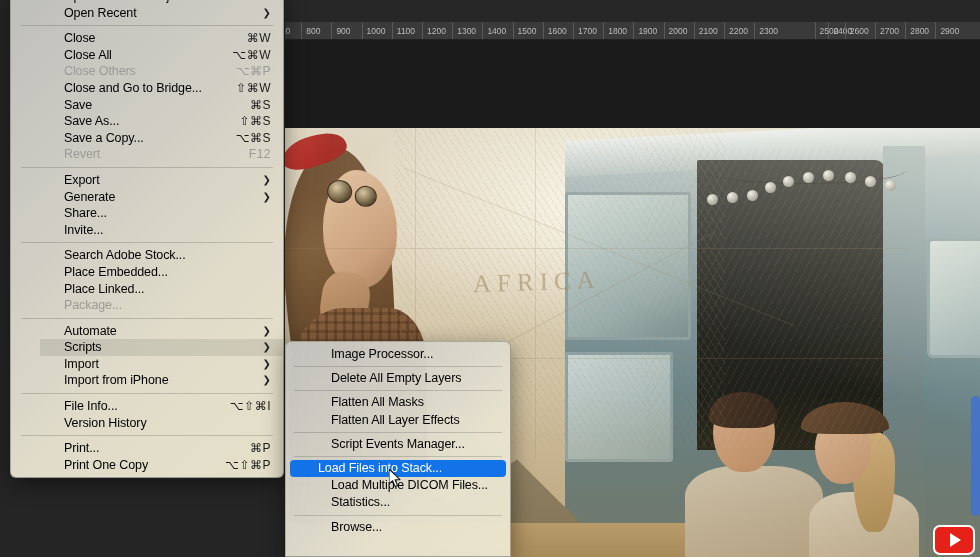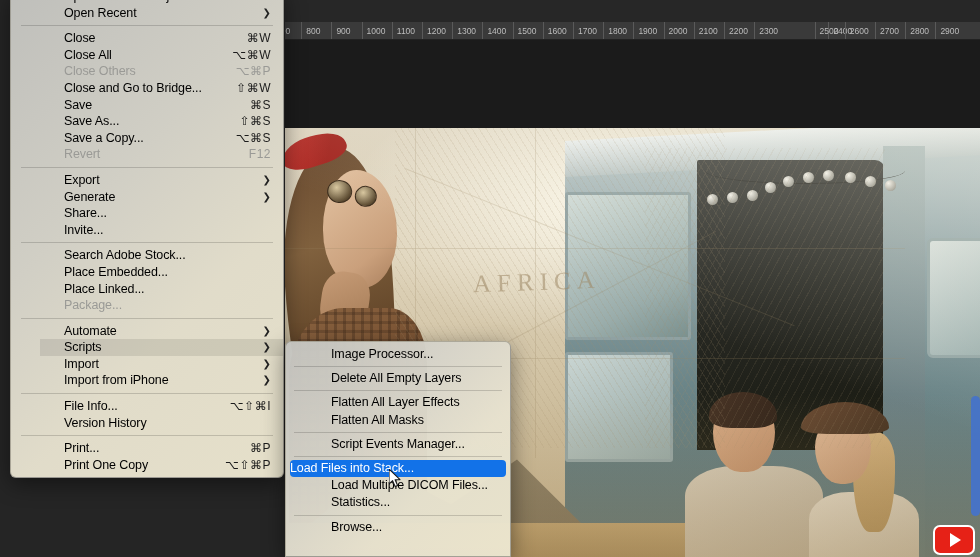--- a/index.html
+++ b/index.html
@@ -367,21 +367,21 @@
     padding-left: 14px;
   }
   .mi.disabled .label,
   .mi.disabled .shortcut { color: #9a9a96; }
   .mi.highlight {
     background: #1272e8;
     margin: 0 4px;
     padding-left: 20px;
     border-radius: 4px;
   }
-  #scripts-submenu .mi.highlight { padding-left: 0; }
+  #scripts-submenu .mi.highlight { padding-left: 28px; }
   .mi.highlight .label { color: #fff; }
   .mi.hover-gray {
     background: rgba(0,0,0,0.09);
     gap: 28px;
   }
   .sep {
     height: 1px;
     background: rgba(0,0,0,0.16);
     margin: 4px 10px;
   }
@@ -616,24 +616,24 @@
   <div class="menu" id="scripts-submenu">
       <div class="mi">
         <span class="label">Image Processor...</span>
       </div>
       <div class="sep"></div>
       <div class="mi">
         <span class="label">Delete All Empty Layers</span>
       </div>
       <div class="sep"></div>
       <div class="mi">
+        <span class="label">Flatten All Masks</span>
+      </div>
+      <div class="mi">
         <span class="label">Flatten All Layer Effects</span>
-      </div>
-      <div class="mi">
-        <span class="label">Flatten All Masks</span>
       </div>
       <div class="sep"></div>
       <div class="mi">
         <span class="label">Script Events Manager...</span>
       </div>
       <div class="sep"></div>
       <div class="mi highlight">
         <span class="label">Load Files into Stack...</span>
       </div>
       <div class="mi">

